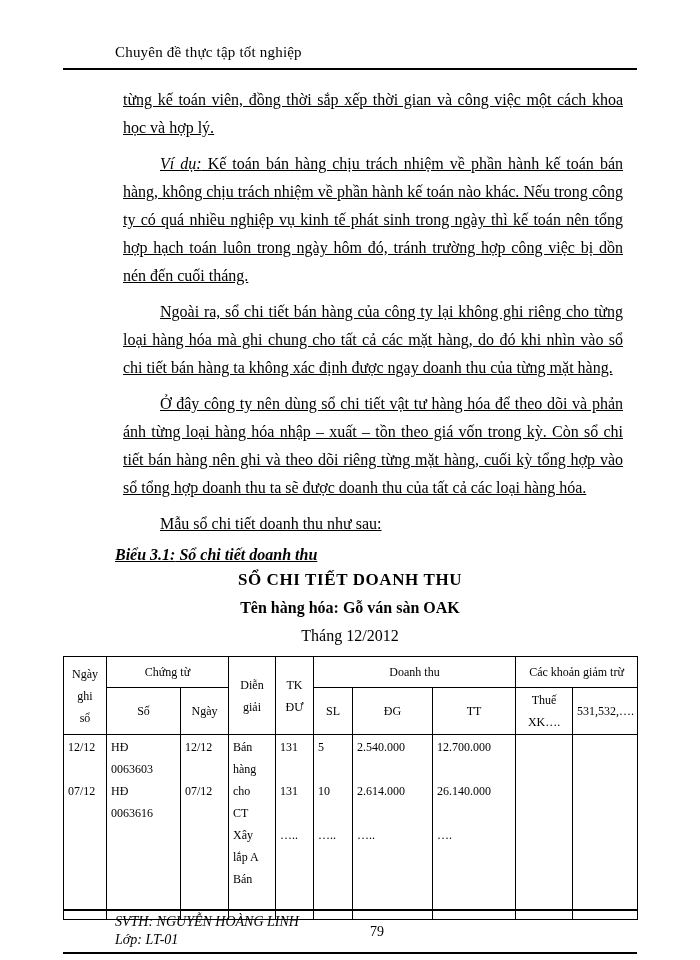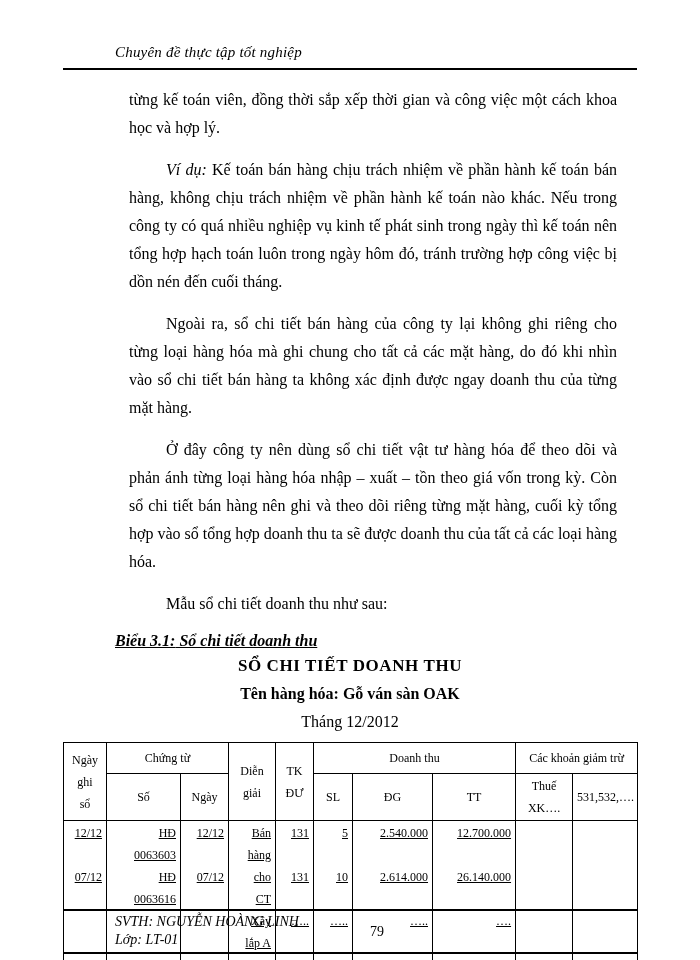--- a/index.html
+++ b/index.html
@@ -9,34 +9,33 @@
     font-family: "Liberation Serif", serif;
   }
   .page {
     position: relative;
     width: 700px; height: 960px;
     padding: 44px 63px 0 63px;
     box-sizing: border-box;
     overflow: hidden;
   }
   .running-head {
-    font-style: italic;
     font-size: 15px;
     padding-left: 52px;
     letter-spacing: 0.2px;
   }
   .rule { border-top: 2px solid #000; margin-top: 7px; }
   .content {
     margin-top: 16px;
     padding: 0 6px 0 52px;
     font-size: 16px;
     line-height: 28px;
     text-align: justify;
   }
-  .para { margin: 14px; }
+  .para { margin: 8px; text-decoration: underline; }
   .para.indent { text-indent: 37px; }
   .italic { font-style: italic; }
   .section-head {
     margin-top: 5px;
     padding-left: 52px;
     font-size: 16px;
     font-weight: bold;
     font-style: italic;
     text-decoration: underline;
   }
@@ -56,24 +55,23 @@
     border: 1px solid #000;
     font-weight: normal;
     padding: 1px 4px;
     overflow: hidden;
   }
   .ledger thead th { text-align: center; vertical-align: middle; }
   .ledger thead tr.hr1 th { height: 28px; }
   .ledger thead tr.hr2 th { height: 40px; }
   .ledger tbody td {
     vertical-align: top;
-    text-align: right;
+    text-align: left;
     height: 182px;
     white-space: pre-line;
-    text-decoration: underline;
   }
   .pre { white-space: pre-line; }
   .footer { position: absolute; left: 63px; right: 63px; bottom: 6px; }
   .footer .frule { border-top: 2px solid #000; }
   .footer-body {
     position: relative;
     padding: 2px 0 3px 52px;
     font-size: 14px;
     line-height: 18px;
   }

